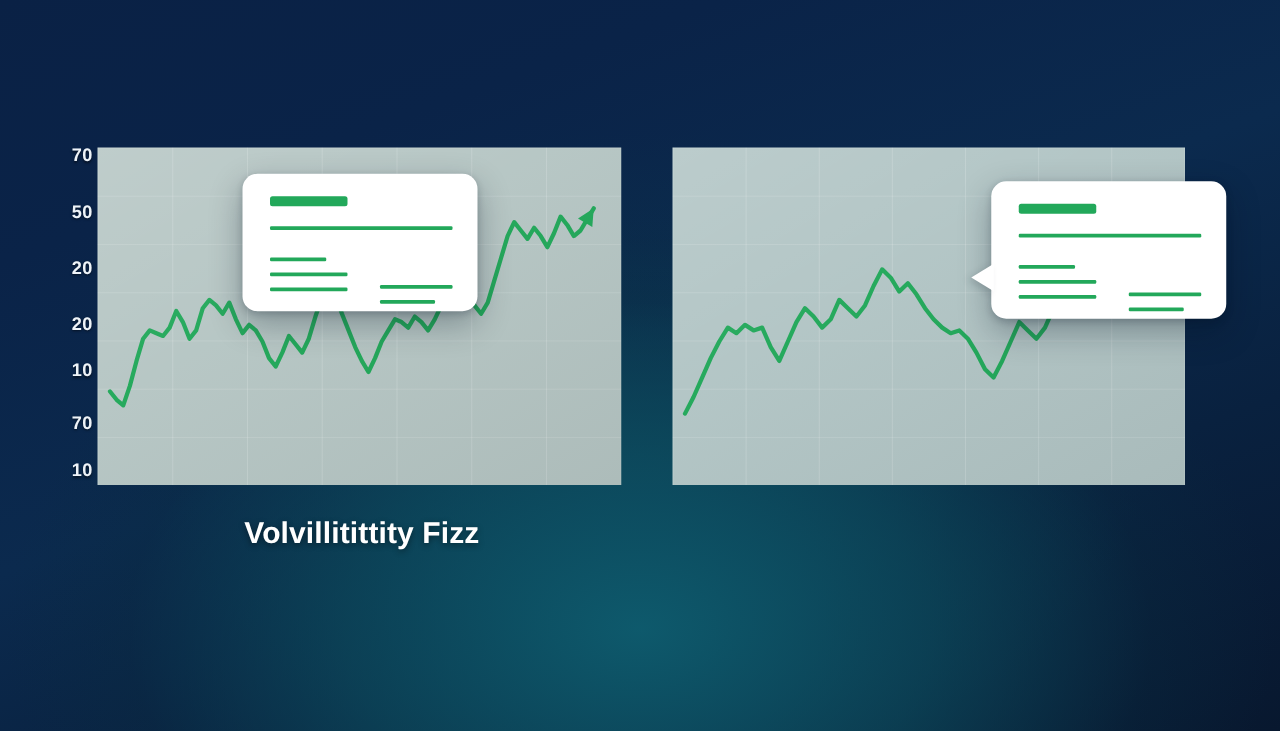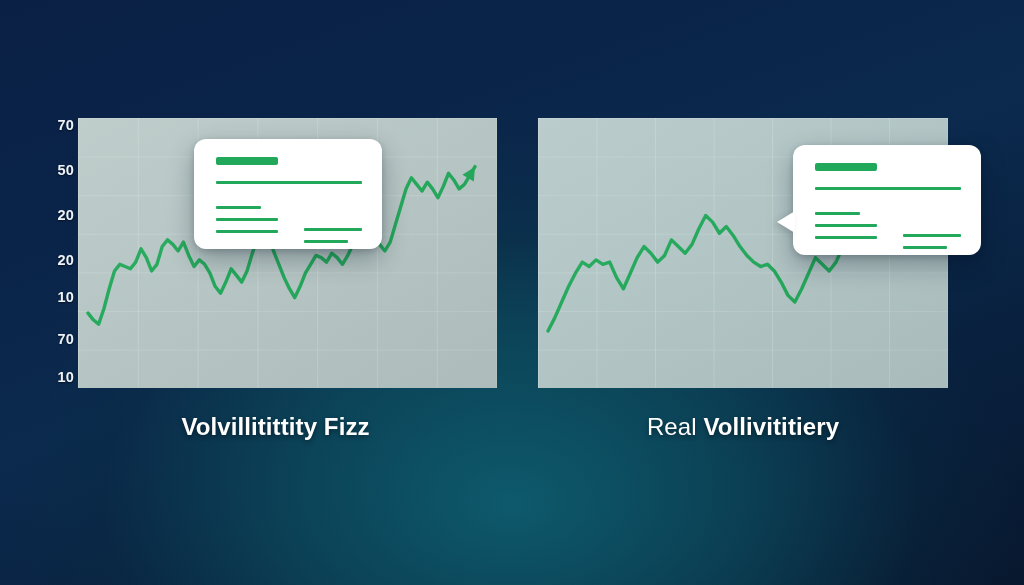--- a/index.html
+++ b/index.html
@@ -174,21 +174,21 @@
           <div class="bar row" style="width:100%;"></div>
         </div>
         <div class="col right">
           <div class="bar row" style="width:100%;"></div>
           <div class="bar row" style="width:76%;"></div>
         </div>
       </div>
     </div>
   </div>
 
-  <div class="caption" style="left:66px; width:419px;">
+  <div class="caption" style="left:80px; width:419px;">
     <span class="light"></span><span>Volvillitittity Fizz</span>
   </div>
 
   <div class="panel" style="left:538px; top:118px; width:410px; height:270px;">
     <div class="plot right" style="left:0; top:0; right:0; bottom:0;">
       <div class="grid" style="background-size:58.5px 38.6px;"></div>
       <svg class="series" viewBox="0 0 410 270" preserveAspectRatio="none" id="svg-right">
           <path d="M 10.00 212.92 L 16.86 199.60 L 23.71 184.06 L 30.57 168.52 L 37.43 155.20 L 44.29 144.10 L 51.14 148.54 L 58.00 141.88 L 64.86 146.32 L 71.71 144.10 L 78.57 159.64 L 85.43 170.74 L 92.29 155.20 L 99.14 139.66 L 106.00 128.56 L 112.86 135.22 L 119.71 144.10 L 126.57 137.44 L 133.43 121.90 L 140.29 128.56 L 147.14 135.22 L 154.00 126.34 L 160.86 110.80 L 167.71 97.48 L 174.57 104.14 L 181.43 115.24 L 188.29 108.58 L 195.14 117.46 L 202.00 128.56 L 208.86 137.44 L 215.71 144.10 L 222.57 148.54 L 229.43 146.32 L 236.29 152.98 L 243.14 164.08 L 250.00 177.40 L 256.86 184.06 L 263.71 170.74 L 270.57 155.20 L 277.43 139.66 L 284.29 146.32 L 291.14 152.98 L 298.00 144.10 L 304.86 128.56 L 311.71 115.24 L 318.57 121.90 L 325.43 106.36 L 332.29 93.04 L 339.14 79.72 L 346.00 88.60 L 352.86 101.92 L 359.71 115.24 L 366.57 106.36 L 373.43 88.60 L 380.29 70.84 L 387.14 57.52 L 394.00 48.64" fill="none" stroke="#22a85a" stroke-width="3.4" stroke-linejoin="round" stroke-linecap="round"></path>
         </svg>
       <div class="sheen"></div>
@@ -207,17 +207,14 @@
           <div class="bar row" style="width:100%;"></div>
         </div>
         <div class="col right">
           <div class="bar row" style="width:100%;"></div>
           <div class="bar row" style="width:76%;"></div>
         </div>
       </div>
     </div>
   </div>
 
-  <div class="caption" style="left:538px; width:410px;">
-    <span class="light">Real </span><span>Vollivititiery</span>
-  </div>
 
 </div>
 
 </body></html>

